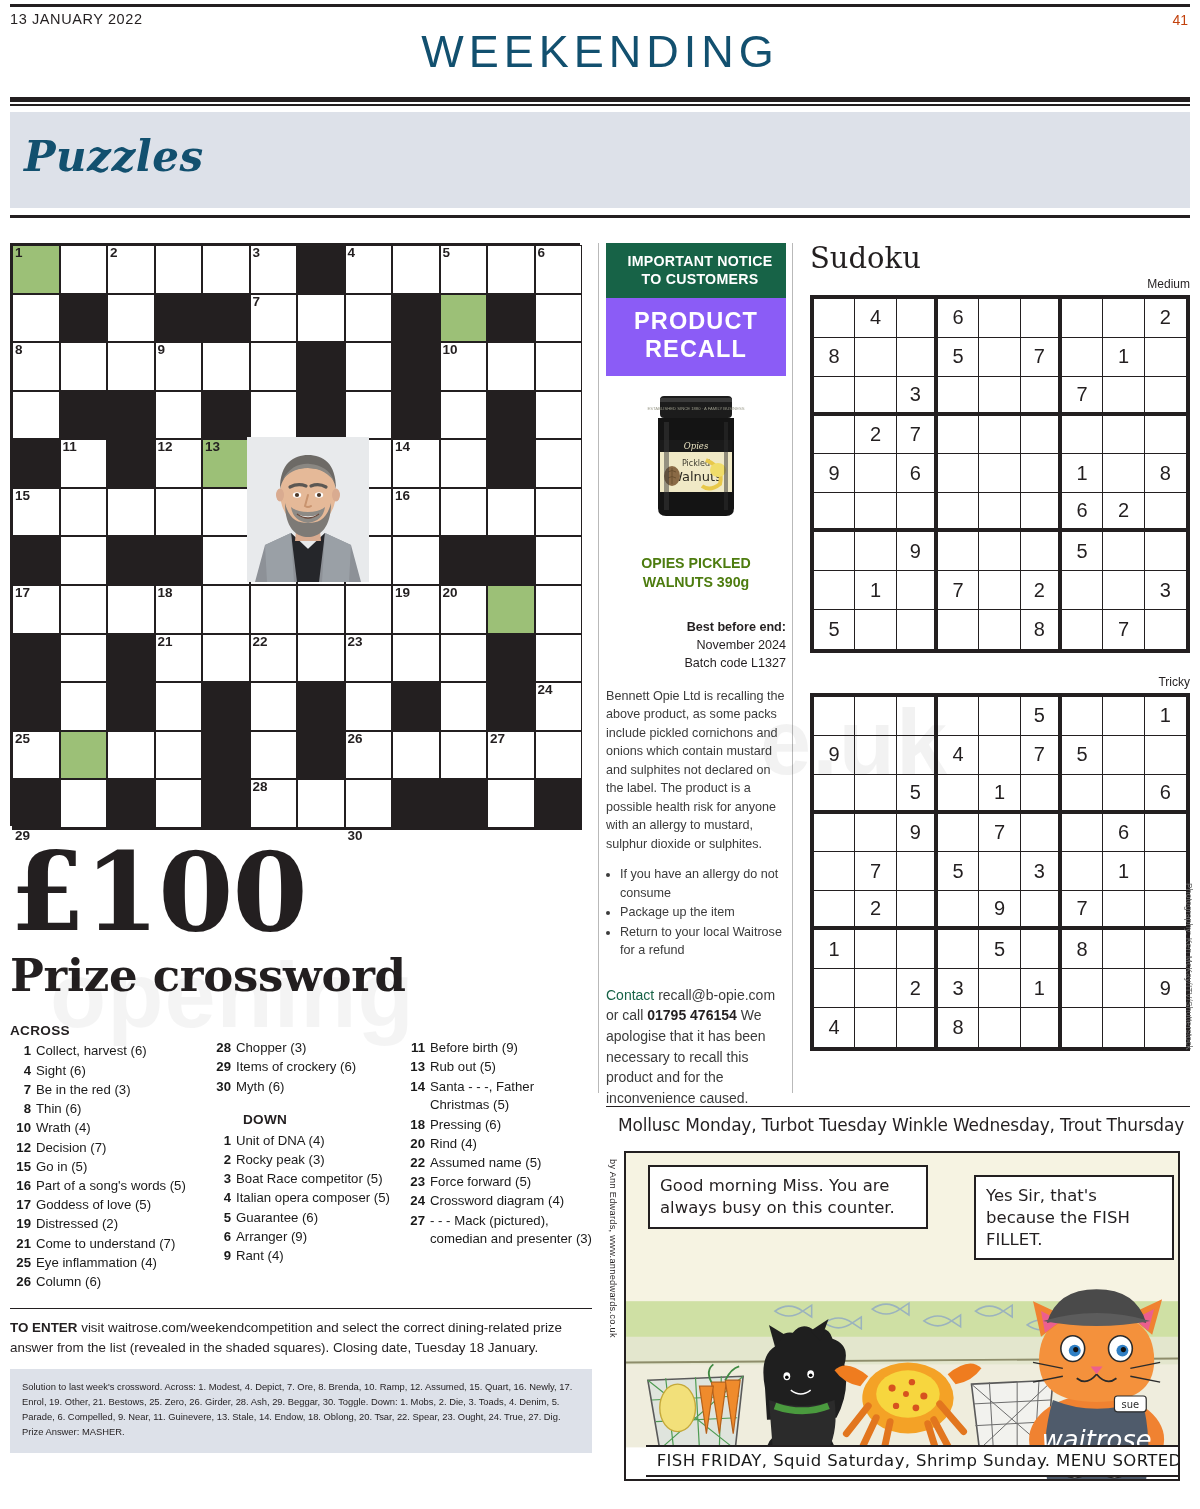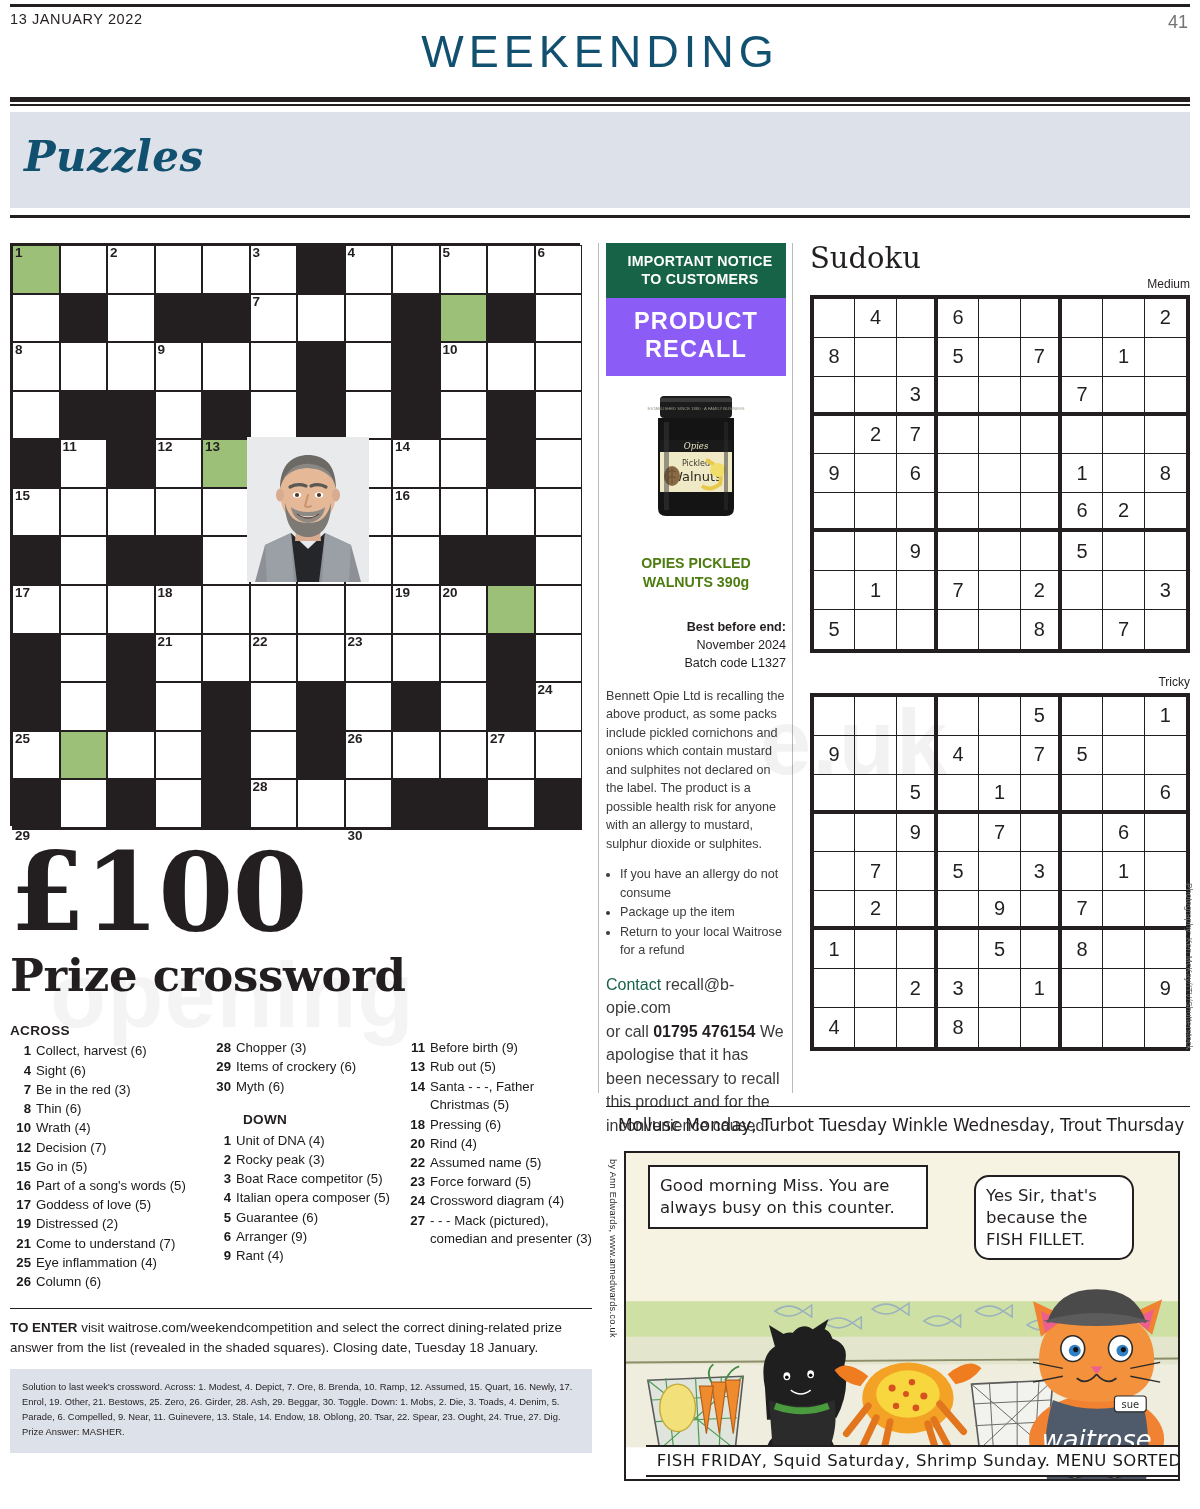--- a/index.html
+++ b/index.html
@@ -15,21 +15,21 @@
 
   
   .masthead { position:relative; height:104px; padding:0 12px; }
   .rule-top { position:absolute; left:10px; right:10px; top:4px; height:3px; background:#231f20; }
   .issue-date {
     position:absolute; left:10px; top:11px;
     font-size:14.5px; letter-spacing:0.6px; font-weight:400; color:#231f20;
   }
   .page-num {
     position:absolute; right:12px; top:12px;
-    font-size:18px; color:#737373;
+    font-size:14px; color:#c2410c;
   }
   .weekending {
     position:absolute; left:0; right:0; top:26px;
     text-align:center;
     font-family:"Liberation Sans", sans-serif;
     font-size:45px; font-weight:400; letter-spacing:5px;
     color:#12506f;
   }
   .rule-thick { position:absolute; left:10px; right:10px; top:97px; height:5px; background:#231f20; }
   .rule-thin2 { position:absolute; left:10px; right:10px; top:104px; height:2px; background:#231f20; }
@@ -166,21 +166,21 @@
   .jar { display:inline-block; }
   .product-name {
     text-align:center; font-weight:700; font-size:14.2px;
     line-height:1.32; margin-top:20px; color:#4d7c0f;
   }
   .bbe { text-align:right; font-size:12.6px; line-height:1.42; margin-top:28px; color:#231f20; }
   .bbe .lbl { font-weight:700; }
   .recall-body { font-size:12.6px; line-height:1.47; margin-top:14px; color:#3b3b3b; }
   .recall-bullets { margin:12px 0 0 0; padding-left:14px; font-size:12.6px; line-height:1.47; color:#3b3b3b; }
   .recall-bullets li { margin-bottom:1px; }
-  .contact-line { font-size:16px; line-height:1.47; margin-top:13px; color:#3b3b3b; }
+  .contact-line { font-size:14px; line-height:1.47; margin-top:25px; color:#3b3b3b; }
   .contact-line .ct { color:#176347; }
   .contact-line b { color:#231f20; font-weight:700; }
 
   
   .sudoku-title {
     font-family:"DejaVu Serif", serif;
     font-size:29px; color:#231f20; margin:0 0 2px 0; line-height:1.1;
   }
   .sudoku-level { text-align:right; font-size:12px; color:#231f20; margin-bottom:4px; }
   .sud-grid {
@@ -228,21 +228,21 @@
     border:2px solid #231f20;
     background:linear-gradient(#f2efd9 0%, #f2efd9 50%, #ddebc0 56%, #e5e8cf 72%, #f7f6ee 100%);
     overflow:hidden;
   }
   .bubble {
     position:absolute; background:#ffffff; border:2px solid #231f20;
     font-family:"DejaVu Sans", sans-serif; font-size:16.5px; line-height:1.32;
     padding:8px 10px; color:#231f20;
   }
   .bubble.b1 { left:22px; top:12px; width:280px; }
-  .bubble.b2 { left:348px; top:22px; width:160px;border-radius:15px; }
+  .bubble.b2 { left:348px; top:22px; width:200px; }
   .toon-bottom-cap {
     position:absolute; left:20px; bottom:2px; width:552px;
     background:#ffffff; border:2px solid #231f20; border-left:none; border-right:none;
     font-family:"DejaVu Sans", sans-serif; font-size:16.5px;
     text-align:center; padding:4px 0 5px 0; letter-spacing:0.4px;
   }
   .toon-byline {
     position:absolute; left:2px; top:52px;
     font-size:9.2px; color:#231f20;
     writing-mode:vertical-rl;

